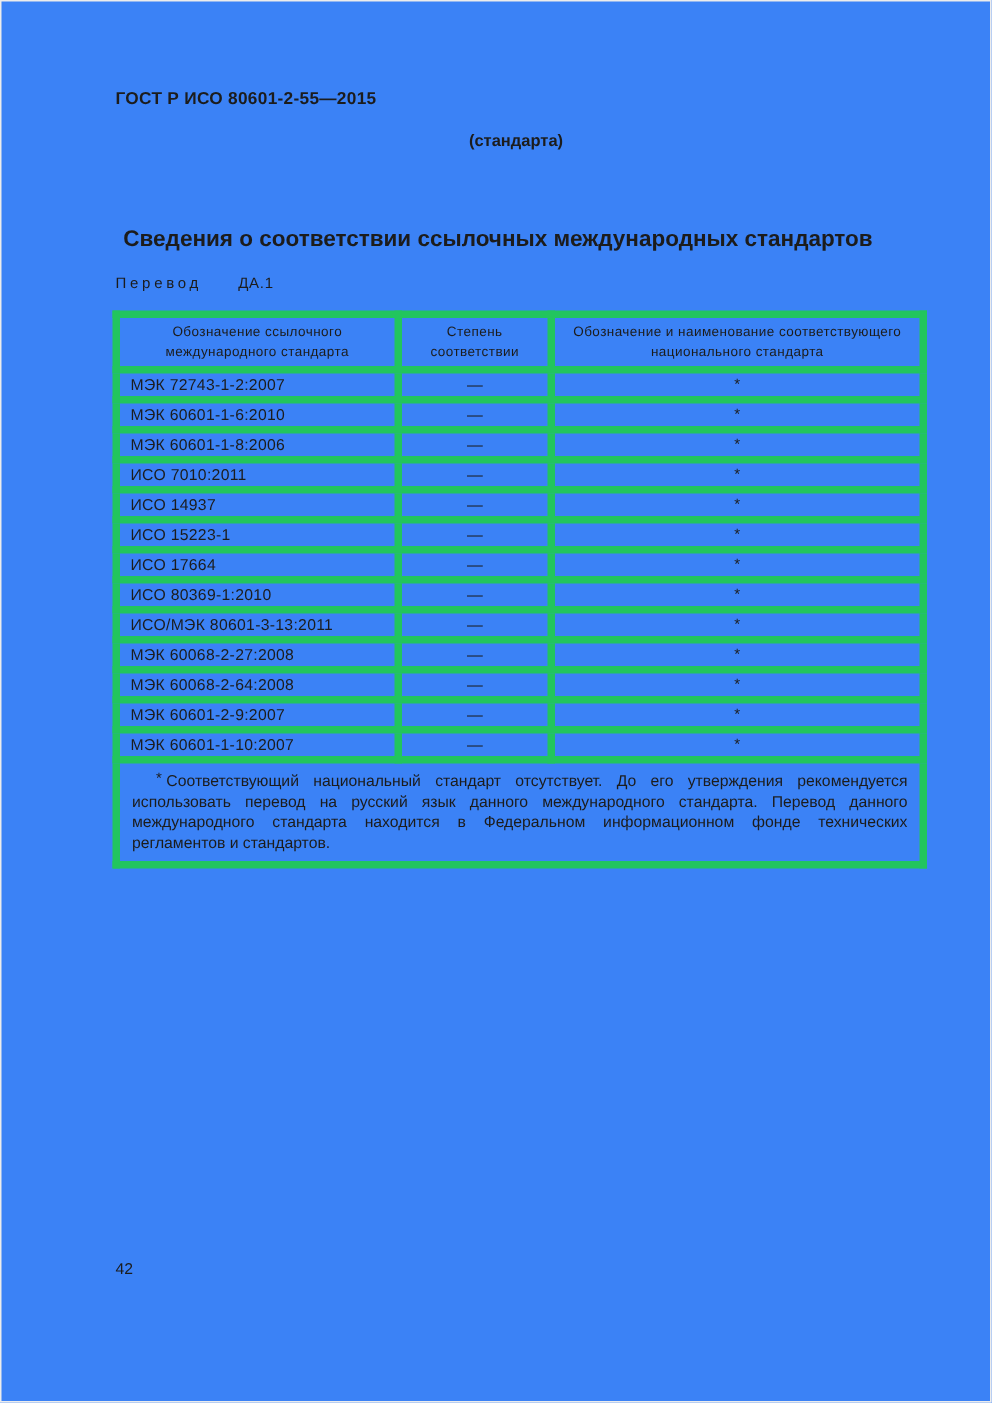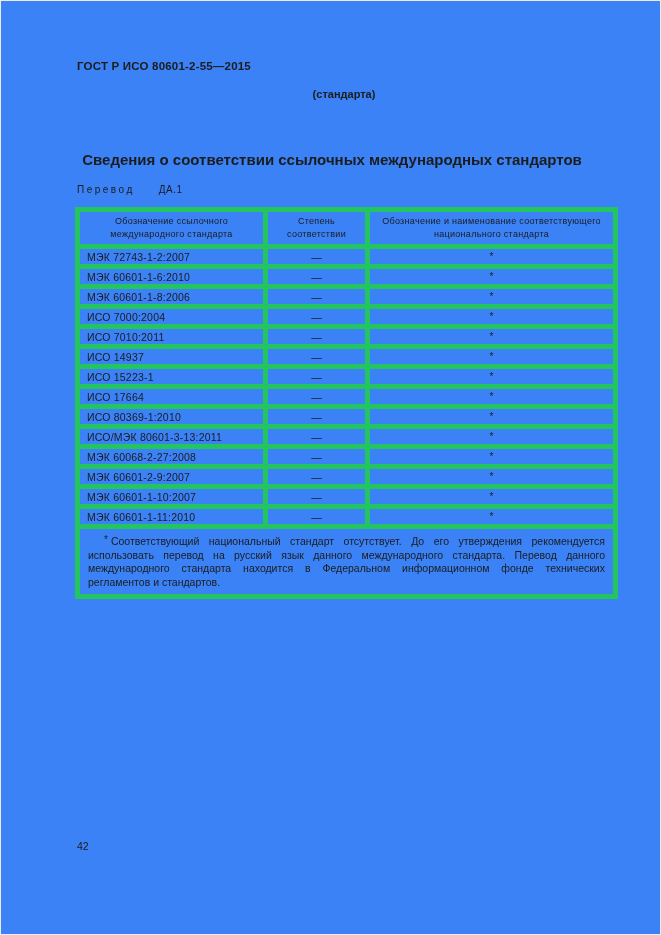--- a/index.html
+++ b/index.html
@@ -122,25 +122,20 @@
         <td class="cell-standard">МЭК 60601-1-6:2010</td>
         <td class="cell-degree">—</td>
         <td class="cell-national"><span class="star">*</span></td>
       </tr>
         <tr>
         <td class="cell-standard">МЭК 60601-1-8:2006</td>
         <td class="cell-degree">—</td>
         <td class="cell-national"><span class="star">*</span></td>
       </tr>
         <tr>
-        <td class="cell-standard">ИСО 7000:2004</td>
-        <td class="cell-degree">—</td>
-        <td class="cell-national"><span class="star">*</span></td>
-      </tr>
-        <tr>
         <td class="cell-standard">ИСО 7010:2011</td>
         <td class="cell-degree">—</td>
         <td class="cell-national"><span class="star">*</span></td>
       </tr>
         <tr>
         <td class="cell-standard">ИСО 14937</td>
         <td class="cell-degree">—</td>
         <td class="cell-national"><span class="star">*</span></td>
       </tr>
         <tr>
@@ -162,31 +157,31 @@
         <td class="cell-standard">ИСО/МЭК 80601-3-13:2011</td>
         <td class="cell-degree">—</td>
         <td class="cell-national"><span class="star">*</span></td>
       </tr>
         <tr>
         <td class="cell-standard">МЭК 60068-2-27:2008</td>
         <td class="cell-degree">—</td>
         <td class="cell-national"><span class="star">*</span></td>
       </tr>
         <tr>
+        <td class="cell-standard">МЭК 60068-2-64:2008</td>
+        <td class="cell-degree">—</td>
+        <td class="cell-national"><span class="star">*</span></td>
+      </tr>
+        <tr>
         <td class="cell-standard">МЭК 60601-2-9:2007</td>
         <td class="cell-degree">—</td>
         <td class="cell-national"><span class="star">*</span></td>
       </tr>
         <tr>
         <td class="cell-standard">МЭК 60601-1-10:2007</td>
-        <td class="cell-degree">—</td>
-        <td class="cell-national"><span class="star">*</span></td>
-      </tr>
-        <tr>
-        <td class="cell-standard">МЭК 60601-1-11:2010</td>
         <td class="cell-degree">—</td>
         <td class="cell-national"><span class="star">*</span></td>
       </tr>
       </tbody>
     <tbody>
       <tr class="footnote-row">
         <td colspan="3">
           <div class="footnote">
             <span class="fn-star">*</span><span>Соответствующий национальный стандарт отсутствует. До его утверждения рекомендуется использовать перевод на русский язык данного международного стандарта. Перевод данного международного стандарта находится в Федеральном информационном фонде технических регламентов и стандартов.</span>
           </div>

